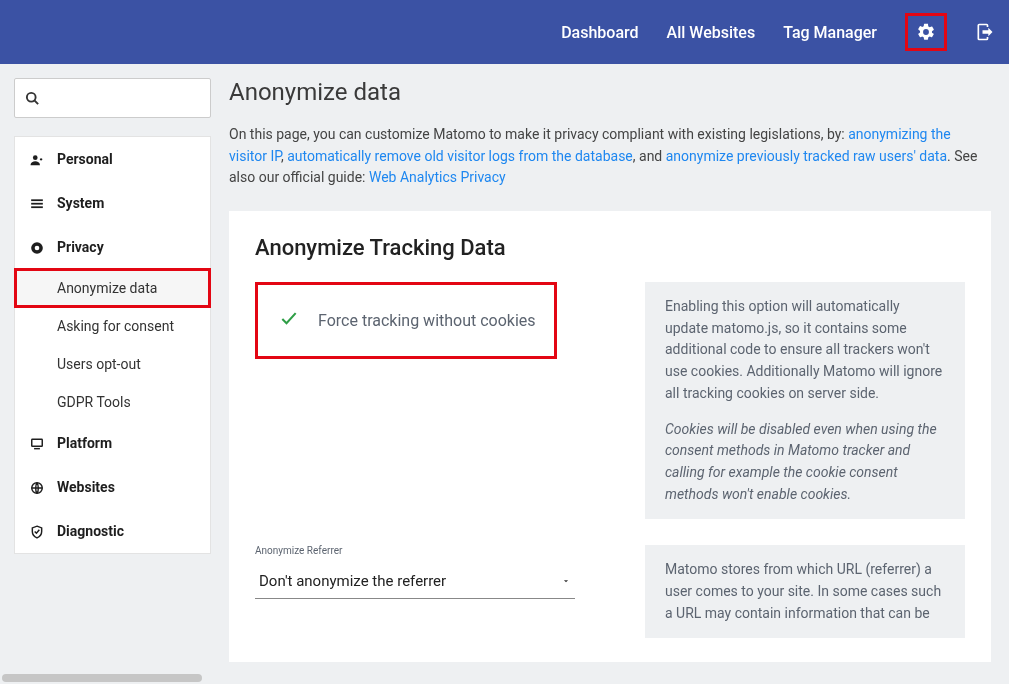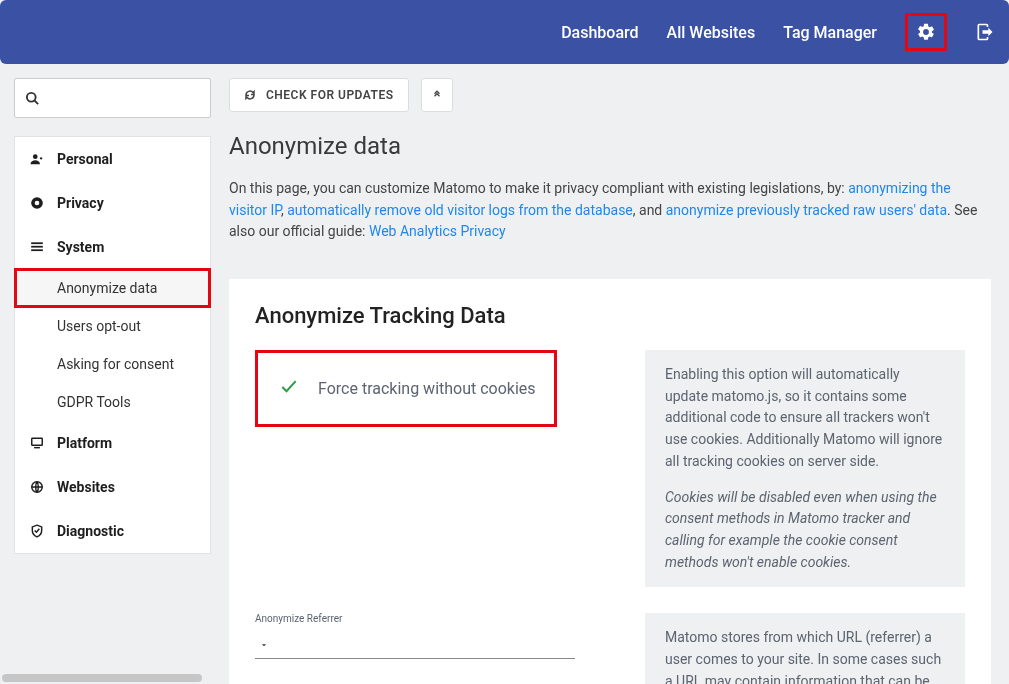--- a/index.html
+++ b/index.html
@@ -1,41 +1,41 @@
 <!DOCTYPE html>
 <html><head>
 <meta charset="utf-8">
 <style>
   * { box-sizing: border-box; margin: 0; padding: 0; }
   body { font-family: -apple-system, BlinkMacSystemFont, "Segoe UI", Roboto, Arial, sans-serif; background: #eef0f2; color: #333; font-size: 14px; }
   
-  .topbar { background: #3b52a4; height: 64px; display: flex; align-items: center; justify-content: flex-end; padding: 0 14px; border-radius: 6px; }
+  .topbar { background: #3b52a4; height: 64px; display: flex; align-items: center; justify-content: flex-end; padding: 0 14px; }
   .topbar-nav { display: flex; align-items: center; gap: 28px; }
   .topbar-link { color: #fff; font-size: 16px; font-weight: 500; cursor: pointer; }
   .gear-box { border: 3px solid #e30613; padding: 6px 8px; display: flex; align-items: center; justify-content: center; cursor: pointer; }
   .icon-btn { color: #fff; cursor: pointer; display: flex; align-items: center; }
   
   .layout { display: flex; }
   
   .sidebar { width: 225px; padding: 14px; }
   .search-box { background: #fff; border: 1px solid #ccc; border-radius: 2px; height: 40px; display: flex; align-items: center; padding: 0 10px; margin-bottom: 18px; }
   .sidebar-panel { background: #fff; border: 1px solid #e3e3e3; }
-  .sidebar-section { display: flex; align-items: center; gap: 12px; padding: 14px 14px; font-weight: 700; cursor: pointer; color: #1e1e1e; }
+  .sidebar-section { display: flex; align-items: flex-end; gap: 12px; padding: 14px 14px; font-weight: 700; cursor: pointer; color: #1e1e1e; }
   .sidebar-section .sicon { width: 16px; display: flex; justify-content: center; color: #1e1e1e; }
   .sidebar-subitems { }
   .sidebar-subitem { padding: 11px 14px 11px 42px; cursor: pointer; font-size: 14px; color: #333; }
   .sidebar-subitem.active { background: #f6f6f6; outline: 3px solid #e30613; outline-offset: -2px; }
   
   .main { flex: 1; padding: 14px 18px 14px 4px; }
   .main-top { display: flex; align-items: center; gap: 12px; margin-bottom: 20px; }
   .btn-updates { background: #fff; border: 1px solid #ddd; border-radius: 3px; padding: 9px 14px; display: flex; align-items: center; gap: 10px; font-size: 12px; font-weight: 600; letter-spacing: 0.5px; color: #444; cursor: pointer; }
   .btn-chev { background: #fff; border: 1px solid #ddd; border-radius: 3px; padding: 8px 10px; cursor: pointer; }
   
   .page-title { font-size: 24px; font-weight: 400; color: #3a3a3a; margin-bottom: 18px; }
-  .intro { color: #444; line-height: 1.55; margin-bottom: 36px; }
+  .intro { color: #444; line-height: 1.55; margin-bottom: 22px; }
   .intro a { color: #1e87f0; text-decoration: none; }
   
   .card { background: #fff; padding: 24px 26px; }
   .card-title { font-size: 22px; font-weight: 500; color: #222; margin-bottom: 22px; }
   
   .card-row { display: flex; gap: 22px; margin-bottom: 26px; }
   .card-left { flex: 1; }
   .card-right { width: 320px; background: #eef0f2; padding: 14px 20px; color: #5c6470; font-size: 14px; line-height: 1.55; }
   .card-right em { font-style: italic; display: block; margin-top: 14px; }
   
@@ -85,40 +85,40 @@
               <circle cx="9" cy="8" r="4"></circle>
               <path d="M1 20c0-4 4-6 8-6s8 2 8 6v1H1z"></path>
               <path d="M17 11h4M19 9v4" stroke="#1e1e1e" stroke-width="2"></path>
             </svg>
           </span>
         <span>Personal</span>
       </div>
       <div class="sidebar-section">
         <span class="sicon">
             <svg width="14" height="14" viewBox="0 0 24 24" fill="#1e1e1e">
-              <circle cx="12" cy="12" r="10"></circle>
-              <circle cx="12" cy="12" r="4" fill="#fff"></circle>
-            </svg>
-          </span>
-        <span>Privacy</span>
-      </div>
-      <div class="sidebar-section">
-        <span class="sicon">
-            <svg width="14" height="14" viewBox="0 0 24 24" fill="#1e1e1e">
               <rect x="2" y="4" width="20" height="3"></rect>
               <rect x="2" y="10" width="20" height="3"></rect>
               <rect x="2" y="16" width="20" height="3"></rect>
             </svg>
           </span>
         <span>System</span>
       </div>
+      <div class="sidebar-section">
+        <span class="sicon">
+            <svg width="14" height="14" viewBox="0 0 24 24" fill="#1e1e1e">
+              <circle cx="12" cy="12" r="10"></circle>
+              <circle cx="12" cy="12" r="4" fill="#fff"></circle>
+            </svg>
+          </span>
+        <span>Privacy</span>
+      </div>
       <div class="sidebar-subitems">
         <div class="sidebar-subitem active">Anonymize data</div>
+        <div class="sidebar-subitem">Asking for consent</div>
         <div class="sidebar-subitem">Users opt-out</div>
-        <div class="sidebar-subitem">Asking for consent</div>
         <div class="sidebar-subitem">GDPR Tools</div>
       </div>
       <div class="sidebar-section">
         <span class="sicon">
             <svg width="14" height="14" viewBox="0 0 24 24" fill="none" stroke="#1e1e1e" stroke-width="2.5">
               <rect x="3" y="4" width="18" height="12" rx="1"></rect>
               <line x1="7" y1="20" x2="17" y2="20"></line>
             </svg>
           </span>
         <span>Platform</span>
@@ -138,33 +138,20 @@
               <path d="M12 2l8 3v6c0 5-3.5 9-8 11-4.5-2-8-6-8-11V5l8-3z"></path>
               <path d="M8 11l3 3 5-6"></path>
             </svg>
           </span>
         <span>Diagnostic</span>
       </div>
     </div>
   </div>
 
   <div class="main">
-    <div class="main-top">
-      <div class="btn-updates">
-        <svg width="12" height="12" viewBox="0 0 24 24" fill="none" stroke="#444" stroke-width="3">
-            <path d="M4 12a8 8 0 0114-5l2-2v6h-6M20 12a8 8 0 01-14 5l-2 2v-6h6"></path>
-          </svg>
-        <span>CHECK FOR UPDATES</span>
-      </div>
-      <div class="btn-chev">
-        <svg width="10" height="10" viewBox="0 0 24 24" fill="none" stroke="#444" stroke-width="3">
-            <path d="M6 15l6-6 6 6M6 9l6-6 6 6"></path>
-          </svg>
-      </div>
-    </div>
 
     <h1 class="page-title">Anonymize data</h1>
     <p class="intro">
       <span>On this page, you can customize Matomo to make it privacy compliant with existing legislations, by: </span><a>anonymizing the visitor IP</a><span>, </span><a>automatically remove old visitor logs from the database</a><span>, and </span><a>anonymize previously tracked raw users' data</a><span>. See also our official guide: </span><a>Web Analytics Privacy</a>
     </p>
 
     <div class="card">
       <h2 class="card-title">Anonymize Tracking Data</h2>
 
       <div class="card-row">
@@ -181,20 +168,21 @@
         <div class="card-right">
           <span>Enabling this option will automatically update matomo.js, so it contains some additional code to ensure all trackers won't use cookies. Additionally Matomo will ignore all tracking cookies on server side.</span>
           <em>Cookies will be disabled even when using the consent methods in Matomo tracker and calling for example the cookie consent methods won't enable cookies.</em>
         </div>
       </div>
 
       <div class="card-row" style="margin-bottom:0">
         <div class="card-left">
           <div class="field-label">Anonymize Referrer</div>
           <div class="select-box">
+            <span class="select-val">Don't anonymize the referrer</span>
             <svg width="10" height="10" viewBox="0 0 24 24" fill="#333">
                 <path d="M7 10l5 5 5-5z"></path>
               </svg>
           </div>
         </div>
         <div class="card-right">
           <span>Matomo stores from which URL (referrer) a user comes to your site. In some cases such a URL may contain information that can be</span>
         </div>
       </div>
     </div>

